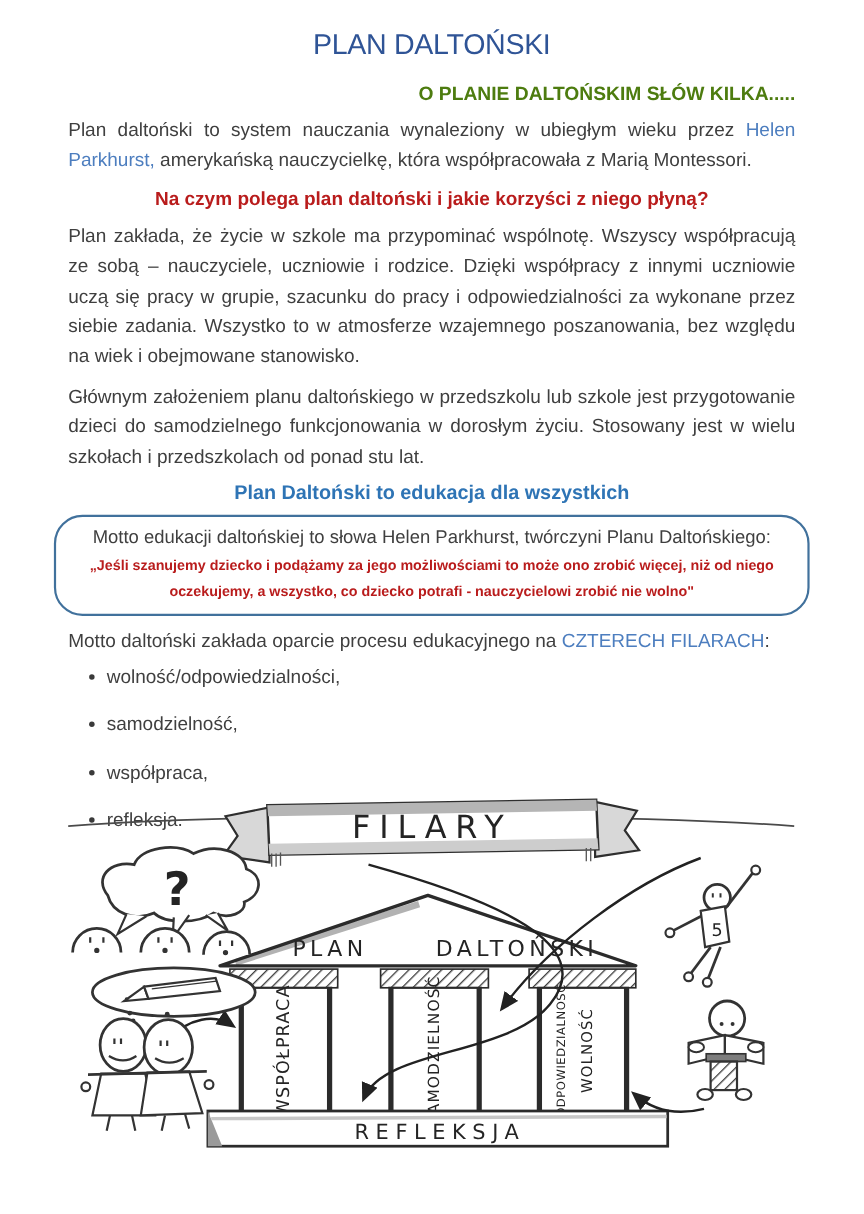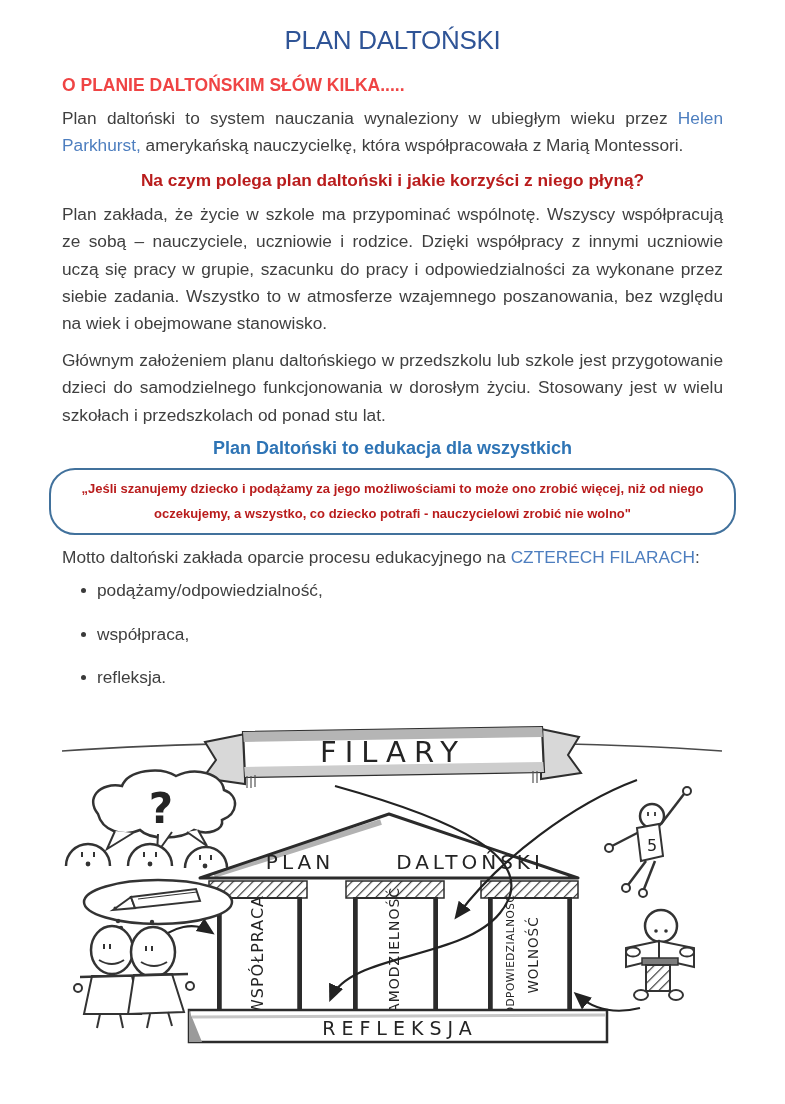--- a/index.html
+++ b/index.html
@@ -1,22 +1,22 @@
 <!DOCTYPE html>
 <html><head>
 <meta charset="utf-8">
 <style>
   html,body{margin:0;padding:0;background:#ffffff;}
   body{width:785px;font-family:"Liberation Sans",sans-serif;}
   .page{position:relative;width:785px;height:1087px;background:#fff;overflow:hidden;}
   .content{padding:24px 62px 0 62px;color:#3f3f3f;}
   .doc-title{margin:0;text-align:center;font-size:26px;line-height:32px;font-weight:400;
              color:#2F5496;letter-spacing:-.3px;}
-  .doc-subtitle{margin:19px 0 0 0;text-align:left;font-size:17.5px;line-height:21px;
-                font-weight:700;color:#ef4444;}
+  .doc-subtitle{margin:19px 0 0 0;text-align:right;font-size:17.5px;line-height:21px;
+                font-weight:700;color:#4d7c0f;}
   p.body{margin:9px 0 0 0;font-size:17.3px;line-height:27.4px;text-align:justify;color:#3f3f3f;}
   .sec-heading{margin:8px 0 0 0;text-align:center;font-size:17.3px;line-height:24px;
                font-weight:700;color:#b91c1c;}
   .big-heading{margin:6px 0 0 0;text-align:center;font-size:18px;line-height:26px;
                font-weight:700;color:#2E74B5;}
   .link-blue{color:#4D7EBF;text-decoration:none;cursor:pointer;}
   .motto-box{margin:7px -13px 0 -13px;border:2px solid #41719C;border-radius:26px;
              padding:7px 15px;text-align:center;}
   .motto-intro{font-size:16.8px;line-height:24.5px;color:#3f3f3f;}
   .motto-quote{font-size:13px;line-height:24.5px;font-weight:700;color:#b91c1c;}
@@ -42,27 +42,29 @@
 
     <div class="sec-heading">Na czym polega plan daltoński i jakie korzyści z niego płyną?</div>
 
     <p class="body">Plan zakłada, że życie w szkole ma przypominać wspólnotę. Wszyscy współpracują ze sobą – nauczyciele, uczniowie i rodzice. Dzięki współpracy z innymi uczniowie uczą się pracy w grupie, szacunku do pracy i odpowiedzialności za wykonane przez siebie zadania. Wszystko to  w atmosferze wzajemnego poszanowania, bez względu na wiek i obejmowane stanowisko.</p>
 
     <p class="body">Głównym założeniem planu daltońskiego w przedszkolu lub szkole jest przygotowanie dzieci do samodzielnego funkcjonowania w dorosłym życiu. Stosowany jest w wielu szkołach i przedszkolach od ponad stu lat.</p>
 
     <div class="big-heading">Plan Daltoński to edukacja dla wszystkich</div>
 
     <div class="motto-box">
+      <div class="motto-intro">Motto edukacji daltońskiej to słowa Helen Parkhurst, twórczyni Planu Daltońskiego:</div>
       <div class="motto-quote">„Jeśli szanujemy dziecko i podążamy za jego możliwościami to może ono zrobić więcej, niż od niego oczekujemy, a wszystko, co dziecko potrafi - nauczycielowi zrobić nie wolno"</div>
     </div>
 
     <p class="body"><span>Motto daltoński zakłada oparcie procesu edukacyjnego na </span><span class="link-blue">CZTERECH FILARACH</span><span>:</span></p>
 
     <ul class="pillar-list">
-      <li>podążamy/odpowiedzialność,</li>
+      <li>wolność/odpowiedzialności,</li>
+      <li>samodzielność,</li>
       <li>współpraca,</li>
       <li>refleksja.</li>
     </ul>
   </div>
 
   <svg class="illu" viewBox="0 0 785 386">
     <defs>
       <pattern id="hatch" width="7" height="7" patternUnits="userSpaceOnUse" patternTransform="rotate(45)">
         <line x1="0" y1="0" x2="0" y2="7" stroke="#3c3c3c" stroke-width="2.4"></line>
       </pattern>

